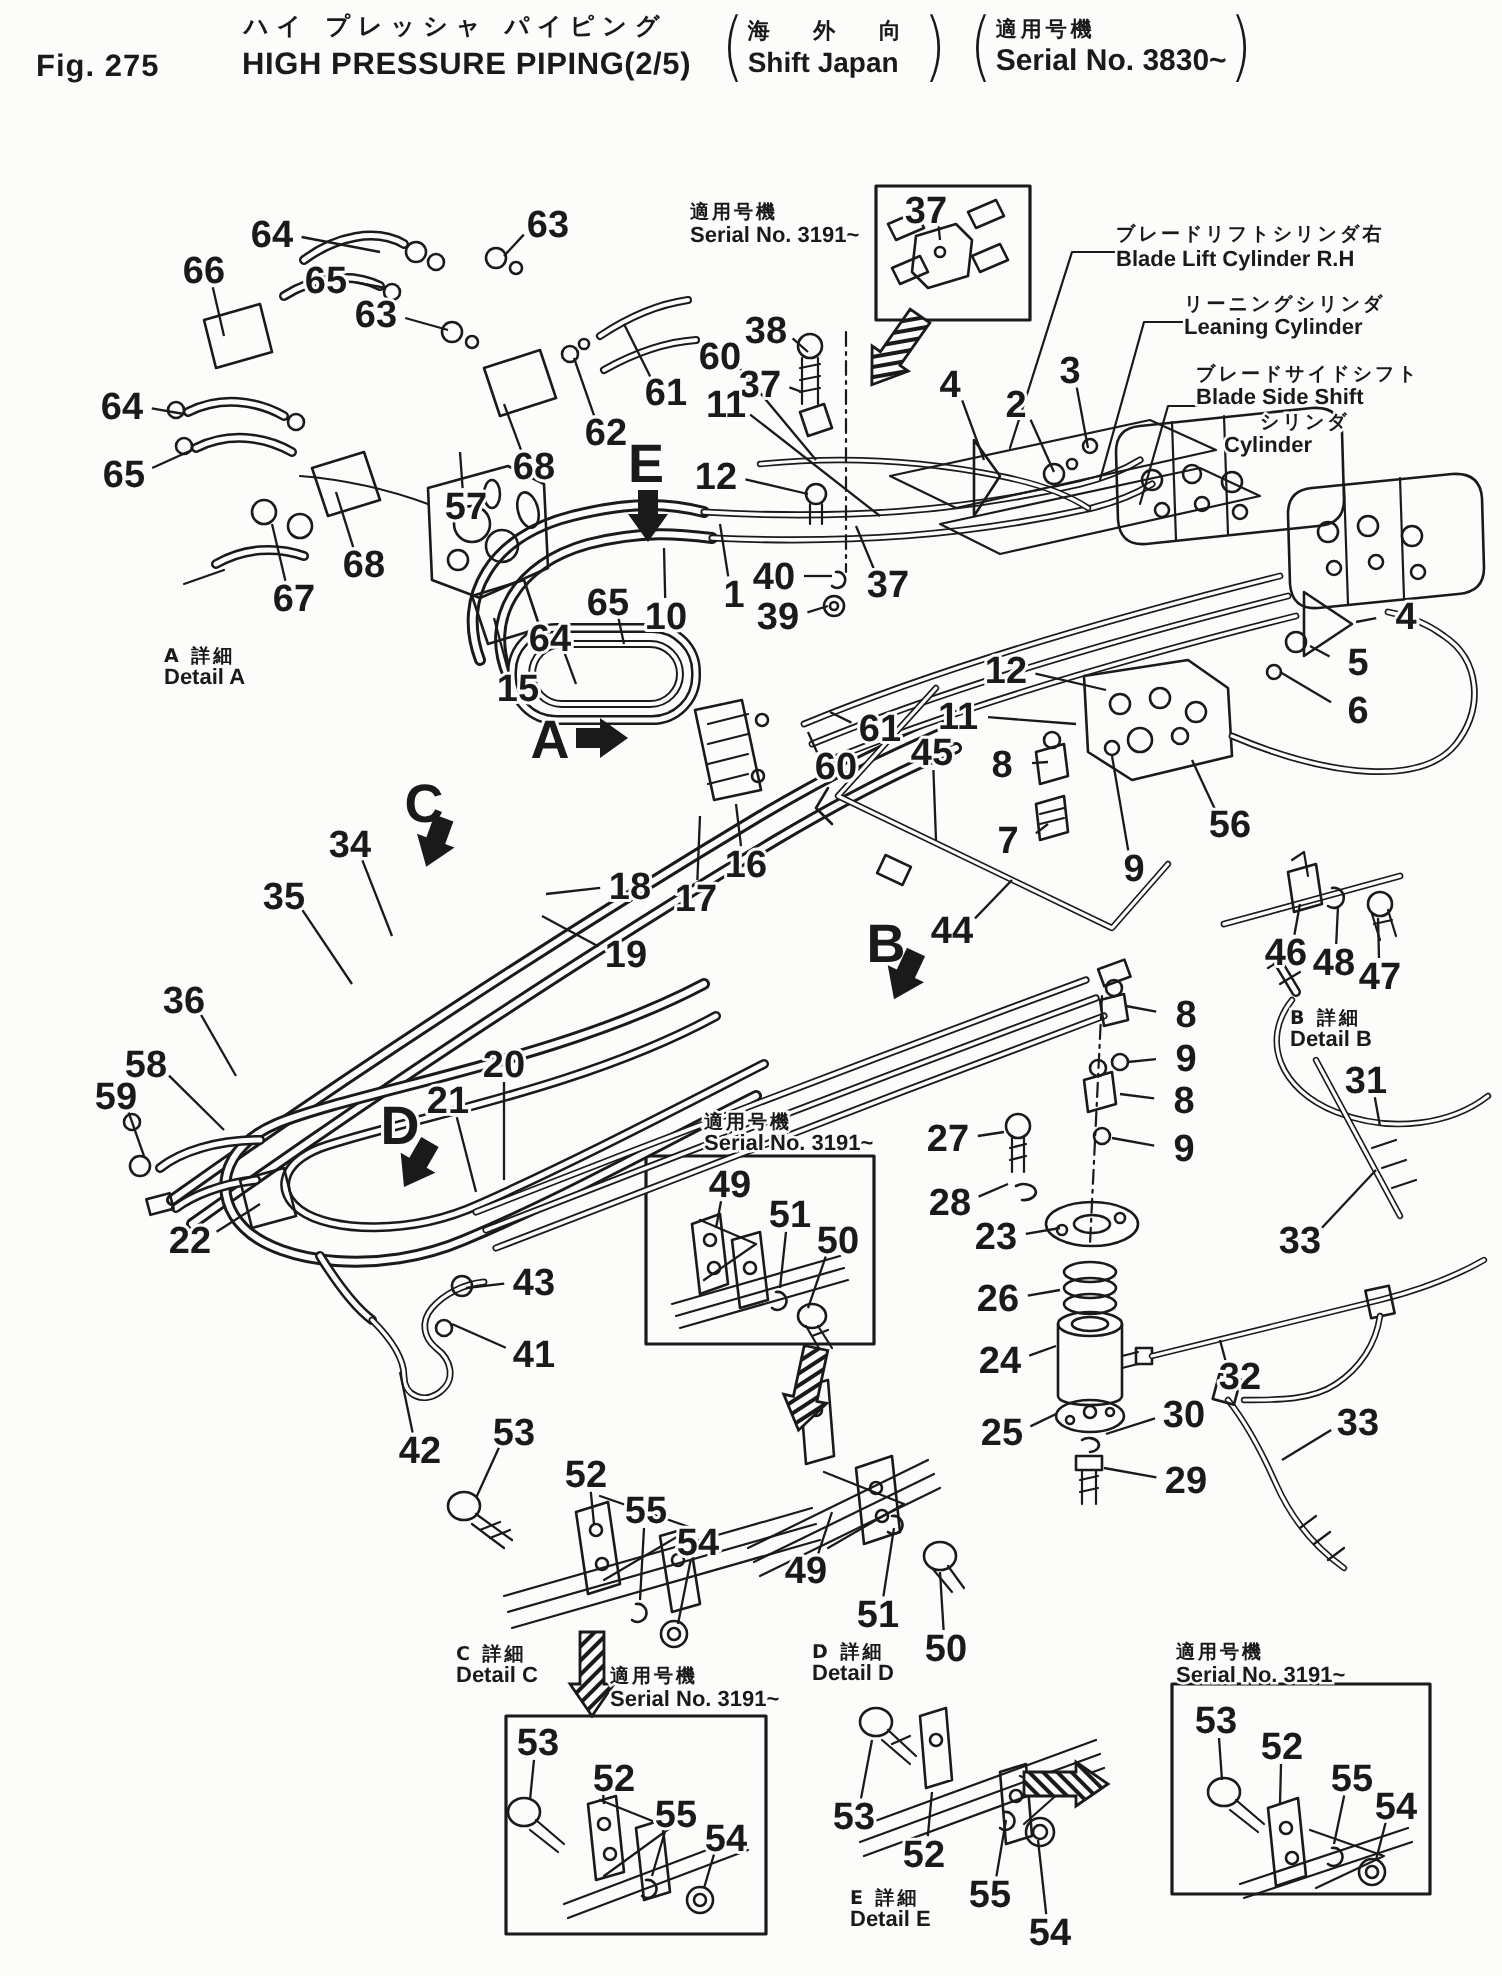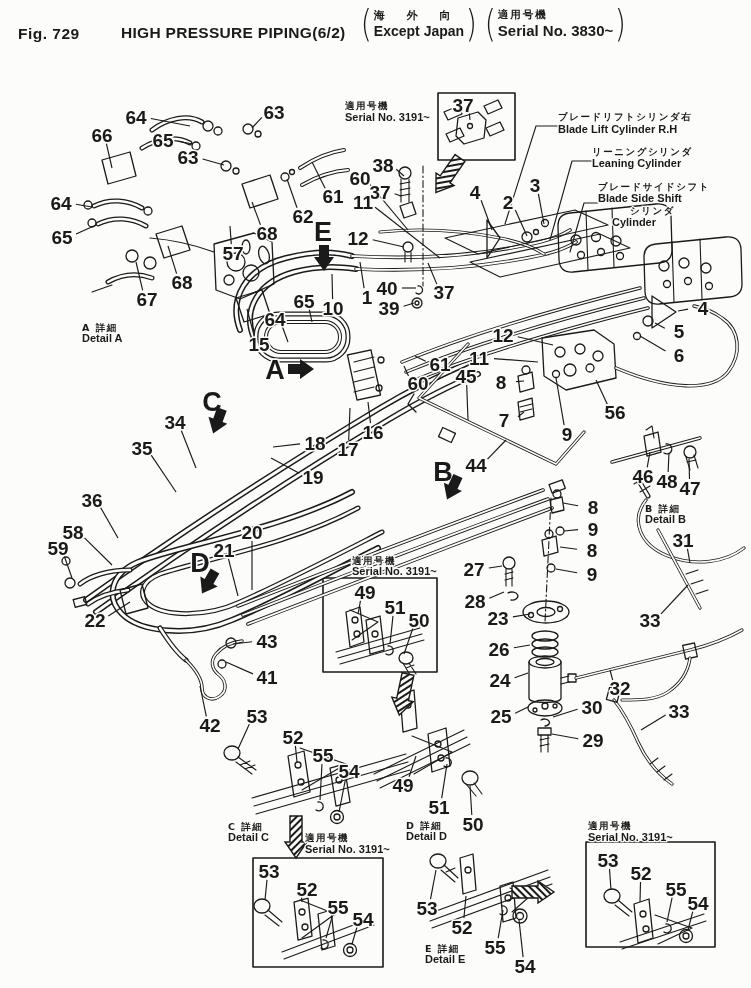--- a/index.html
+++ b/index.html
@@ -32,27 +32,28 @@
   .callout{font:bold 19px "Liberation Sans",sans-serif;paint-order:stroke;stroke:#fcfcfa;stroke-width:3px;stroke-linejoin:round}
   .vletter{font:bold 27px "Liberation Sans",sans-serif;paint-order:stroke;stroke:#fcfcfa;stroke-width:3px}
   .jp{font:bold 9.5px "DejaVu Sans",sans-serif;letter-spacing:1.5px;paint-order:stroke;stroke:#fcfcfa;stroke-width:2.5px}
   .en{font:bold 11px "Liberation Sans",sans-serif;paint-order:stroke;stroke:#fcfcfa;stroke-width:2.5px}
   .leader{stroke:#1a1a1a;stroke-width:1.15}
 </style>
 </head>
 <body>
 
 <div class="hdr">
-  <div class="fig">Fig. 729</div>
-  <div class="ten">HIGH PRESSURE PIPING(6/2)</div>
+  <div class="fig">Fig. 275</div>
+  <div class="tjp">ハイ プレッシャ パイピング</div>
+  <div class="ten">HIGH PRESSURE PIPING(2/5)</div>
   <div class="pgroup g1">
     <span class="paren">(</span>
     <span class="pcol">
       <span class="pjp">海 外 向</span>
-      <span class="pen">Except Japan</span>
+      <span class="pen">Shift Japan</span>
     </span>
     <span class="paren">)</span>
   </div>
   <div class="pgroup g2">
     <span class="paren">(</span>
     <span class="pcol">
       <span class="pjp2">適用号機</span>
       <span class="pen2">Serial No. 3830~</span>
     </span>
     <span class="paren">)</span>

